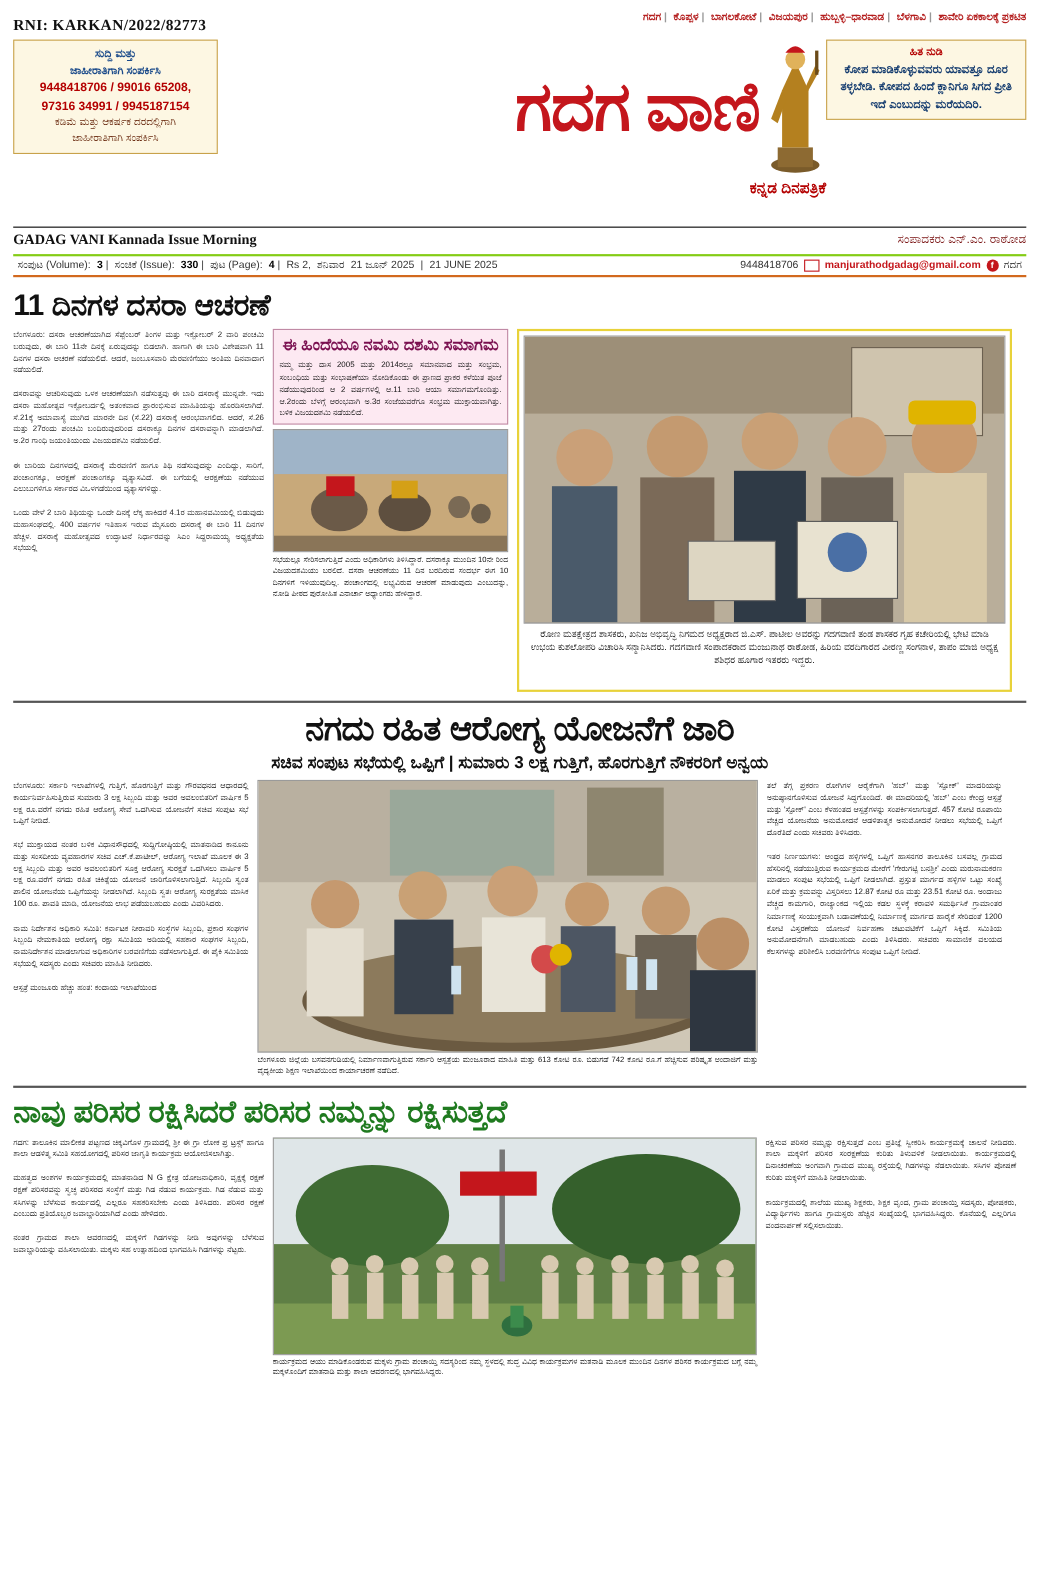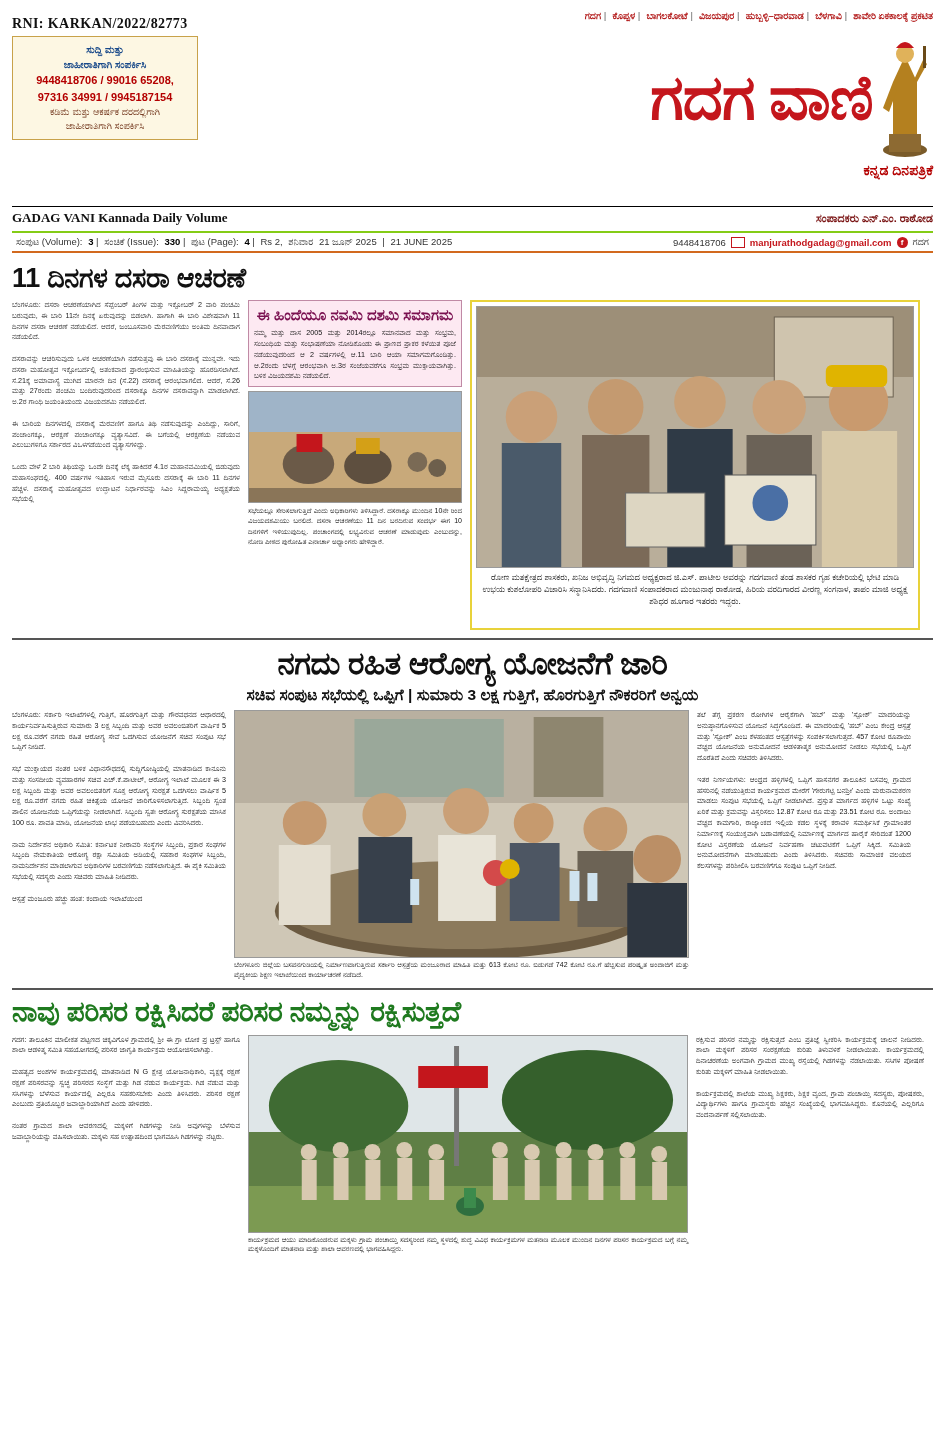--- a/index.html
+++ b/index.html
@@ -24,21 +24,21 @@
   .logo-sub{font-size:10px;color:#222;font-weight:bold;margin-top:2px;}
   .logo-sub2{font-size:14px;color:#b40000;font-weight:bold;margin-top:4px;}
   .statue{display:inline-block;width:52px;height:120px;vertical-align:middle;margin:0 2px;position:relative;}
 
   .quotebox{width:182px;border:1px solid #c8a24a;background:#fdf7e3;padding:5px 7px;box-sizing:border-box;text-align:center;}
   .quotebox .qt{font-size:10px;font-weight:bold;color:#b40000;margin-bottom:3px;}
   .quotebox .qbody{font-size:10.5px;line-height:1.5;color:#123a6e;font-weight:bold;}
 
   .underline-row{display:flex;justify-content:space-between;align-items:center;border-top:1px solid #000;margin-top:2px;padding-top:3px;font-size:11px;}
   .eng-title{font-family:"Liberation Serif",serif;font-weight:bold;font-size:13px;}
-  .editor{font-size:11px;font-weight:bold;color:#7a1414;}
+  .editor{font-size:11px;font-weight:normal;color:#7a1414;}
 
   
   .infobar{margin-top:5px;border-top:2px solid #84cc16;border-bottom:2px solid #d2691e;padding:3px 4px;display:flex;justify-content:space-between;align-items:flex-start;font-size:9.5px;color:#333;}
   .infobar .left span{margin-right:3px;}
   .infobar b{color:#000;}
   .infobar .red{color:#c4161c;font-weight:bold;}
   .infobar .right{display:flex;align-items:center;gap:5px;}
   .mailico{display:inline-block;width:12px;height:9px;border:1px solid #c4161c;position:relative;}
   .fbico{display:inline-block;width:11px;height:11px;border-radius:50%;background:#c4161c;color:#fff;font-size:8px;line-height:11px;text-align:center;font-weight:bold;}
 
@@ -121,24 +121,28 @@
           <path d="M17 10 q9 -12 18 0 z" fill="#c4161c"></path>
           <path d="M14 44 L4 70 L10 74 L18 52 Z" fill="#b4801f"></path>
           <path d="M38 44 L48 26 L44 22 L34 44 Z" fill="#b4801f"></path>
           <rect x="44" y="8" width="3" height="22" fill="#6a4a18"></rect>
         </svg>
       </span>
       
       <div class="logo-sub2">ಕನ್ನಡ ದಿನಪತ್ರಿಕೆ</div>
     </div>
 
+    <div class="quotebox">
+      <div class="qt">ಹಿತ ನುಡಿ</div>
+      <div class="qbody">ಕೋಪ ಮಾಡಿಕೊಳ್ಳುವವರು ಯಾವತ್ತೂ ದೂರ ತಳ್ಳಬೇಡಿ. ಕೋಪದ ಹಿಂದೆ ಕ್ಲಾನಿಗೂ ಸಿಗದ ಪ್ರೀತಿ ಇದೆ ಎಂಬುದನ್ನು ಮರೆಯದಿರಿ.</div>
+    </div>
   </div>
 
   <div class="underline-row">
-    <div class="eng-title">GADAG VANI Kannada Daily Volume</div>
+    <div class="eng-title">GADAG VANI Kannada Issue Morning</div>
     <div class="editor">ಸಂಪಾದಕರು ಎನ್.ಎಂ. ರಾಠೋಡ</div>
   </div>
 
   <div class="infobar">
     <div class="left">
       <span>ಸಂಪುಟ (Volume):</span>
       <b>3</b>
       <span>|</span>
       <span>ಸಂಚಿಕೆ (Issue):</span>
       <b>330</b>

